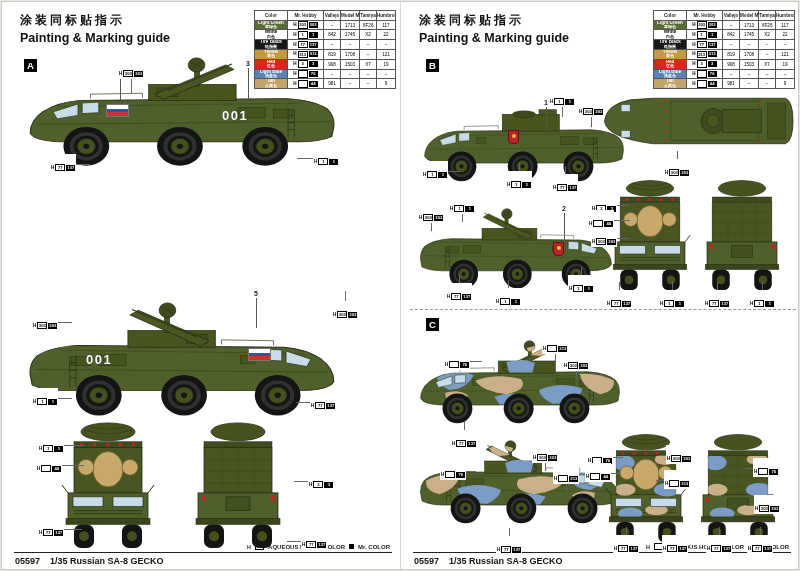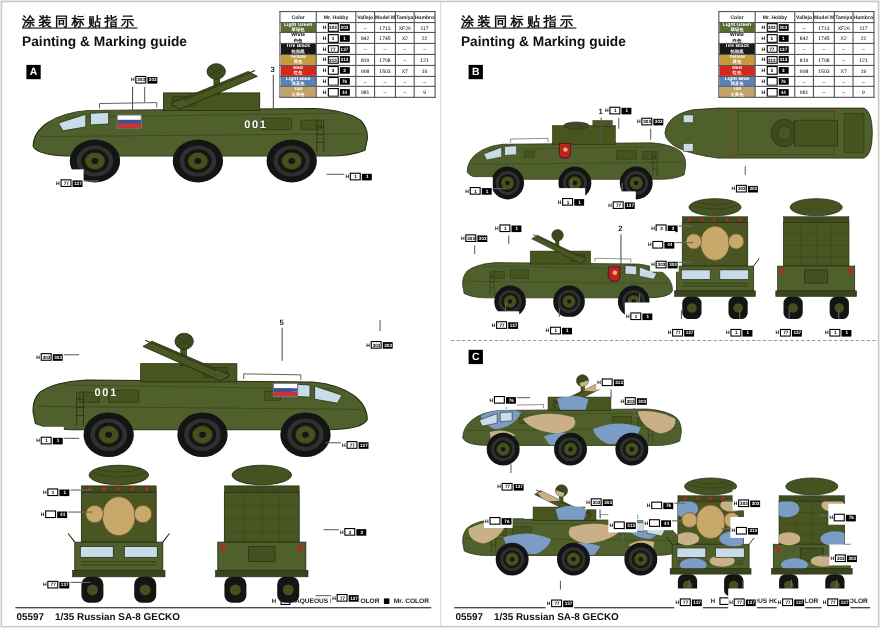--- a/index.html
+++ b/index.html
@@ -2,21 +2,21 @@
 <html><head>
 <meta charset="utf-8">
 <style>
   html,body{margin:0;padding:0;background:#e8e8e5;}
   body{width:800px;height:571px;overflow:hidden;font-family:"Liberation Sans",sans-serif;}
   .sheet{position:relative;width:796px;height:567px;margin:2px;background:#fff;outline:1px solid #c9c9c4;}
   .page{position:absolute;top:0;height:100%;width:398px;}
   .page.left{left:0;border-right:1px solid #dddbd6;}
   .page.right{left:399px;}
   .hdr{position:absolute;left:18px;top:10px;}
-  .t-cn{font-size:12px;font-weight:bold;letter-spacing:3px;color:#111;text-decoration:underline;}
+  .t-cn{font-size:12px;font-weight:bold;letter-spacing:3px;color:#111;}
   .t-en{font-size:12.5px;font-weight:bold;color:#111;margin-top:2px;}
   
   .ctable{position:absolute;top:8px;width:141px;}
   .page.left .ctable{left:252px;}
   .page.right .ctable{left:252px;}
   .ctable table{border-collapse:collapse;width:141px;table-layout:fixed;}
   .ctable th,.ctable td{border:0.6px solid #555;font-size:4.6px;text-align:center;padding:0;height:8.6px;overflow:hidden;white-space:nowrap;}
   .ctable th{font-weight:bold;background:#fff;color:#222;}
   .ctable col.c0{width:33px}.ctable col.c1{width:36px}.ctable col.c2{width:17px}
   .ctable col.c3{width:19px}.ctable col.c4{width:17px}.ctable col.c5{width:19px}
@@ -29,21 +29,21 @@
   .chip .bb{display:inline-block;min-width:8px;height:6px;background:#000;color:#fff;font-size:4.2px;line-height:6px;text-align:center;padding:0 0.5px;}
   
   #views,#overlay{position:absolute;inset:0;}
   #overlay{z-index:5;}
   .view{position:absolute;}
   .callout{position:absolute;background:#fff;padding:0.5px 1px;z-index:6;}
   .leader{position:absolute;background:#666;}
   .badge{position:absolute;width:13px;height:13px;background:#000;color:#fff;font-size:9.5px;font-weight:bold;text-align:center;line-height:13px;z-index:6;}
   .part{position:absolute;font-size:7px;font-weight:bold;color:#222;z-index:6;}
   .part .pl{display:block;width:0;border-left:0.7px solid #555;margin:1px 0 0 2px;}
-  .decal-num{position:absolute;color:#fff;font-weight:bold;font-size:10px;letter-spacing:1.5px;z-index:4;text-shadow:0 0 1px #222;}
+  .decal-num{position:absolute;color:#fff;font-weight:bold;font-size:13px;letter-spacing:1.5px;z-index:4;text-shadow:0 0 1px #222;}
   .decal-flag{position:absolute;width:21px;height:11px;border:0.6px solid #777;z-index:4;display:flex;flex-direction:column;}
   .decal-flag span{flex:1;}
   .decal-ddr{position:absolute;width:9px;height:12px;background:#b8242a;border:0.6px solid #6d1014;border-radius:0 0 4px 4px;z-index:4;}
   .decal-ddr i{display:block;width:4px;height:4px;margin:3px auto 0;background:#e8c23a;border-radius:50%;}
   
   .footline{position:absolute;left:12px;right:8px;bottom:16px;border-top:1.2px solid #222;}
   .code{position:absolute;left:13px;bottom:3px;font-size:9px;font-weight:bold;color:#111;}
   .code b{margin-right:10px;}
   .legend{position:absolute;right:10px;bottom:19px;font-size:6px;font-weight:bold;color:#222;display:flex;align-items:center;gap:4px;}
   .legend .wb{display:inline-block;width:7px;height:5px;border:0.6px solid #000;background:#fff;}

